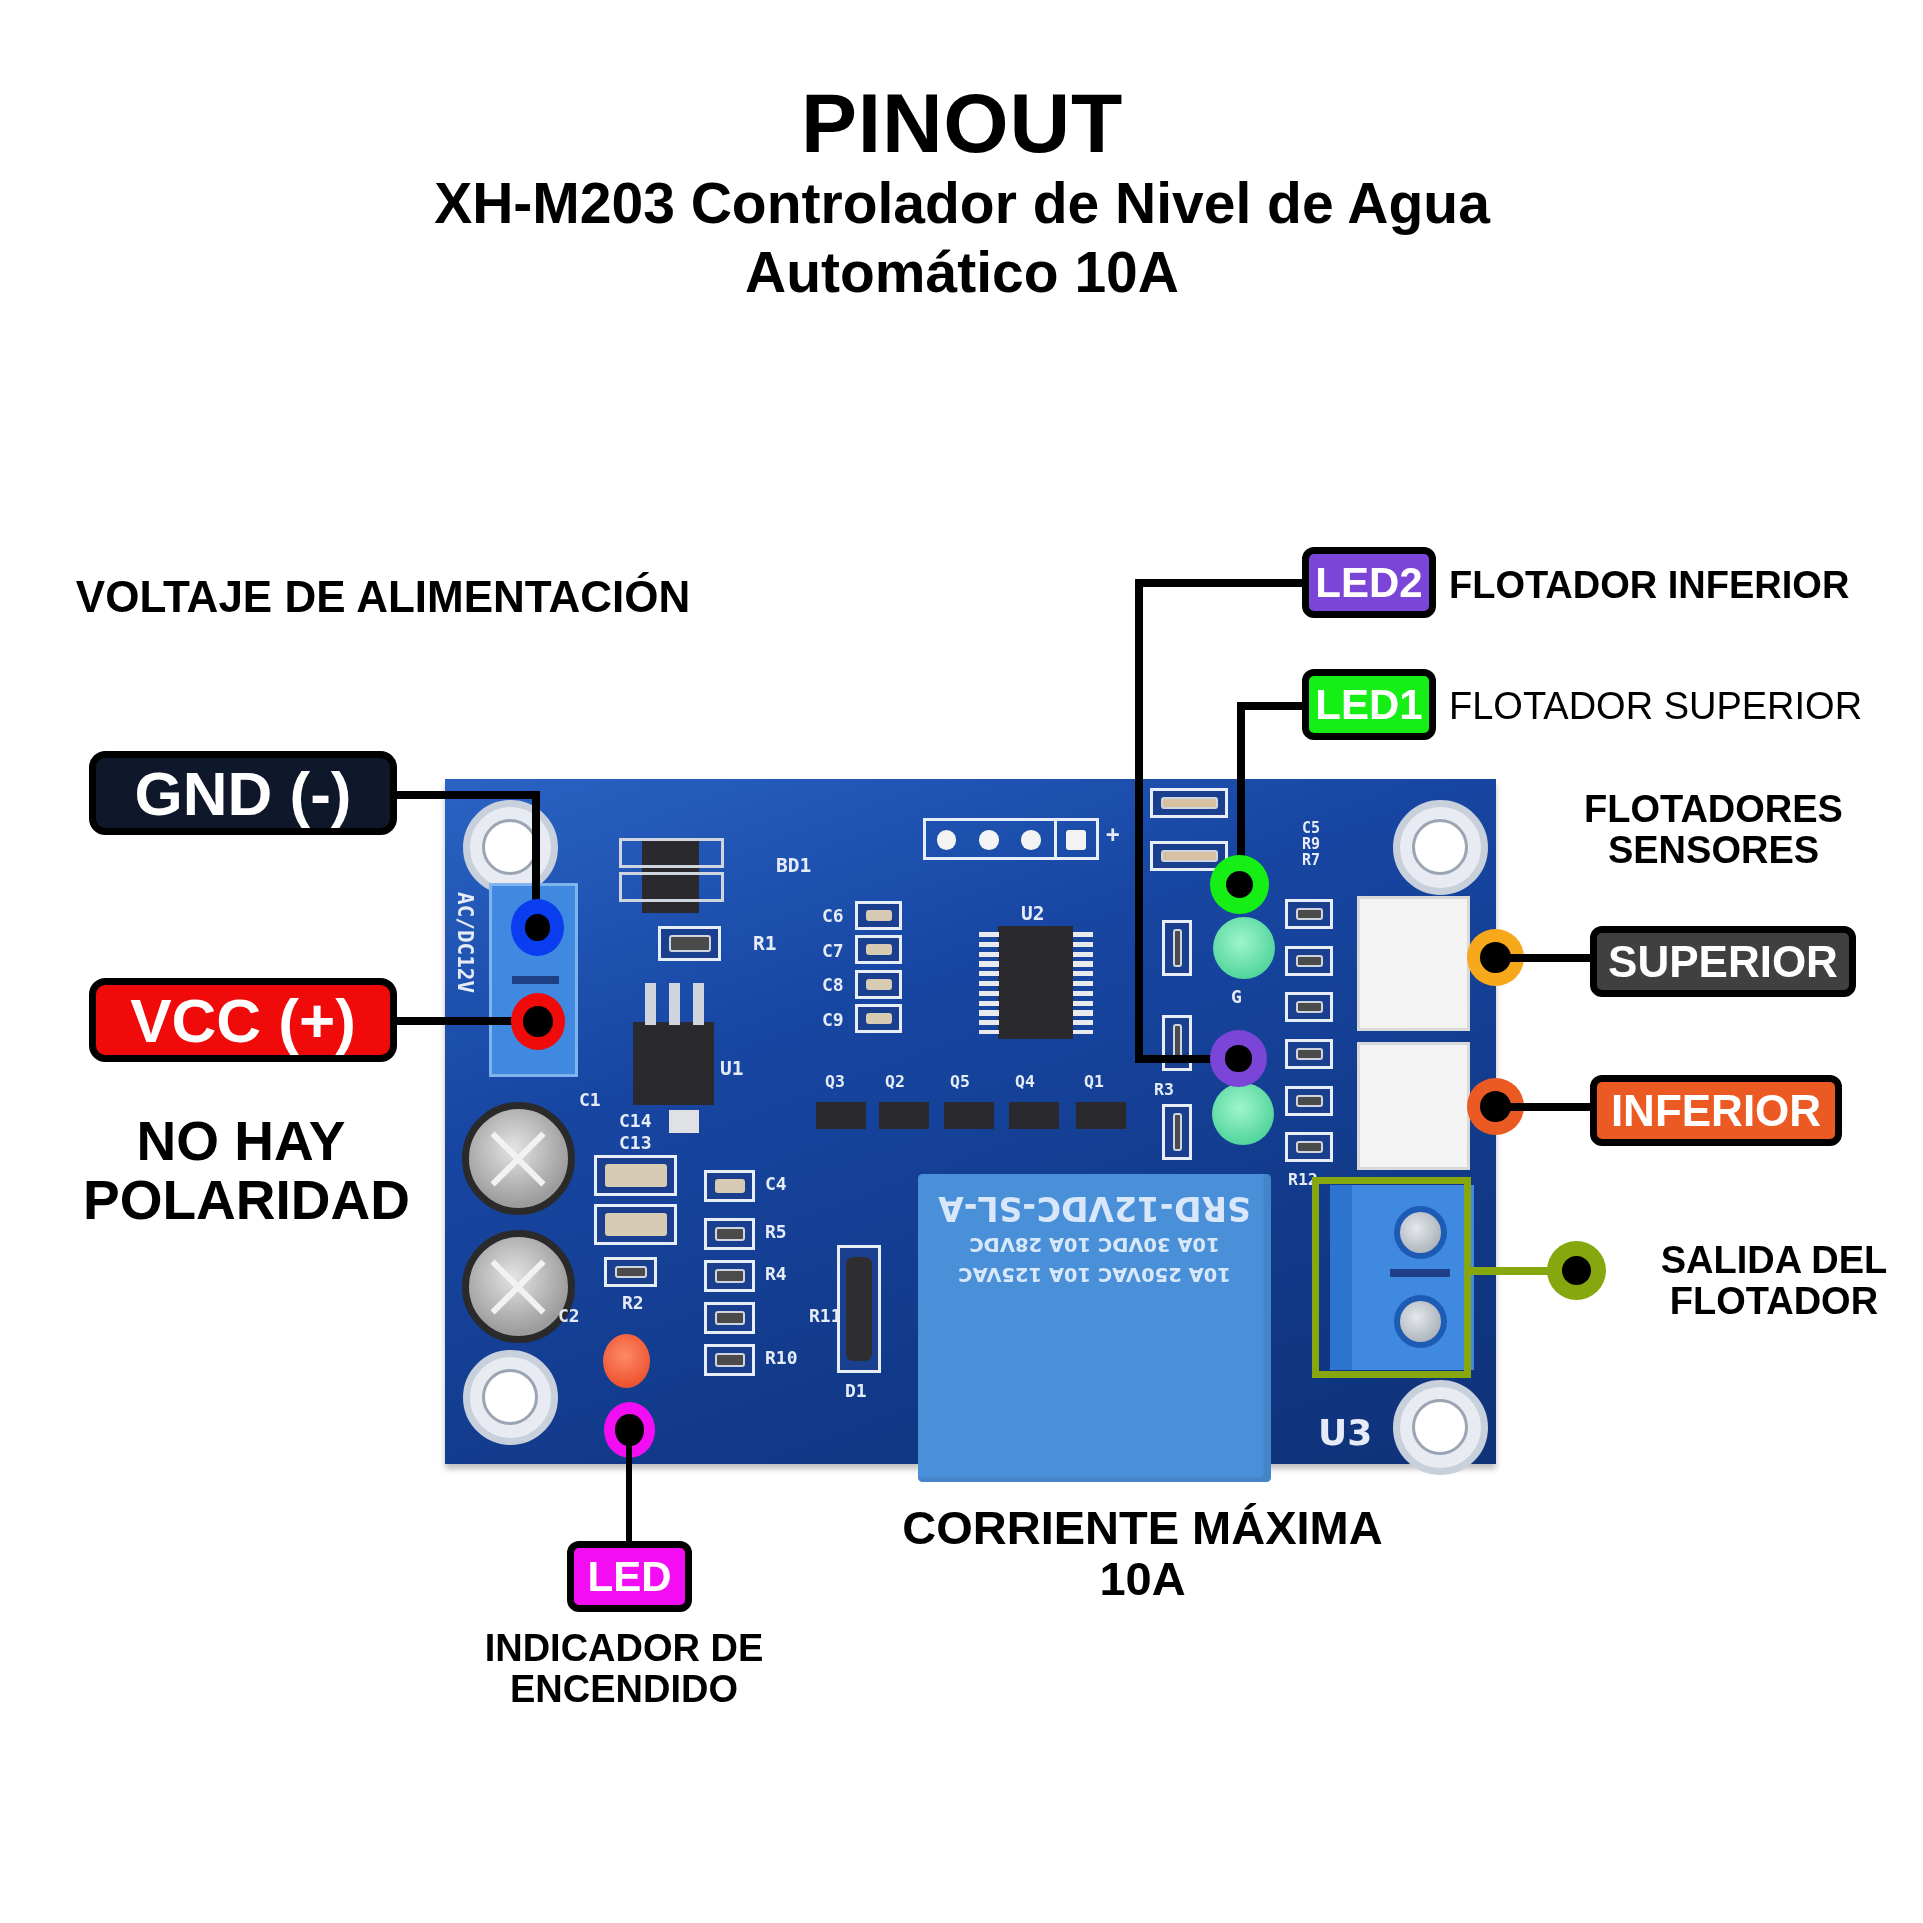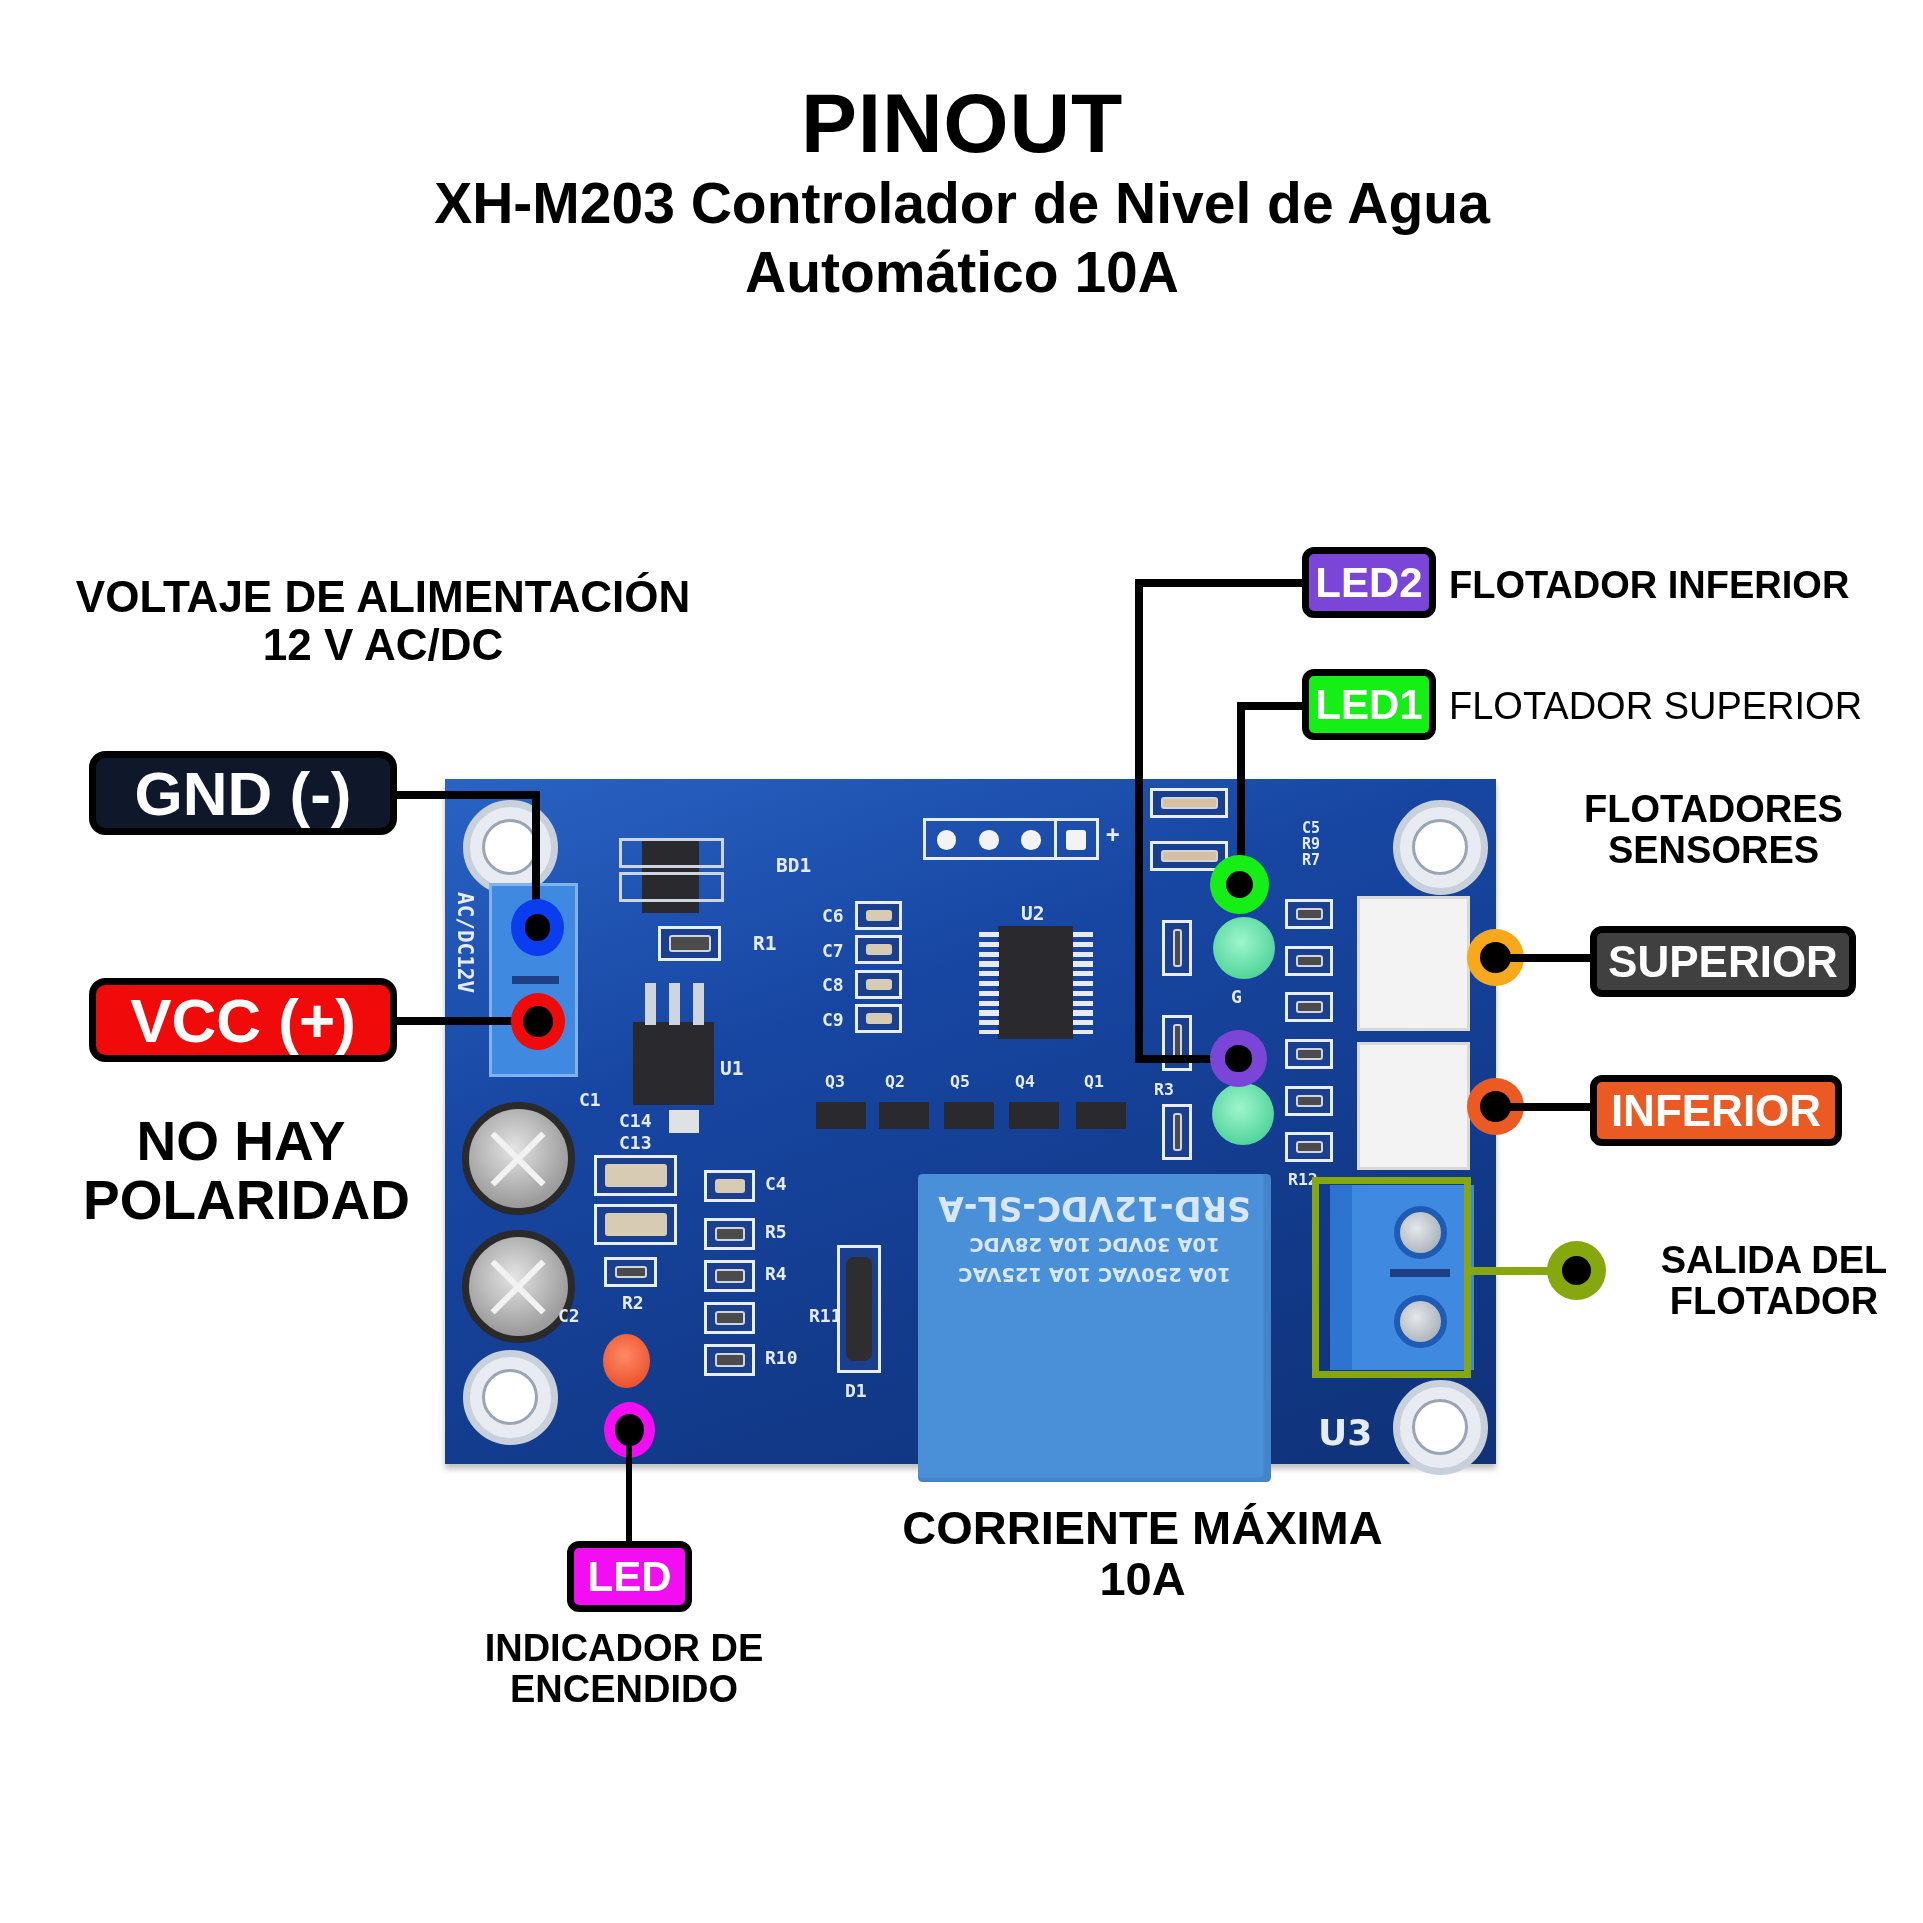--- a/index.html
+++ b/index.html
@@ -213,21 +213,20 @@
 <div class="abs" id="relay">
   <div class="relay-txt" style="top:89px;font-size:19.5px;">10A 250VAC  10A 125VAC</div>
   <div class="relay-txt" style="top:59px;font-size:19.5px;">10A 30VDC  10A 28VDC</div>
   <div class="relay-txt" style="top:15px;font-size:33px;">SRD-12VDC-SL-A</div>
 </div>
 
 <div class="abs" style="left:1312px;top:1177px;width:159px;height:201px;border:7.5px solid #86a80e;box-sizing:border-box;"></div>
 
 <div class="abs caption" style="left:45px;top:573px;width:676px;font-size:44px;">
   <div>VOLTAJE DE ALIMENTACIÓN</div>
-  <div>12 V AC/DC</div>
 </div>
 
 <div class="pill" style="left:89px;top:751px;width:308px;height:84px;background:#0f172a;font-size:62px;">GND (-)</div>
 <div class="line" style="left:395px;top:791px;width:144px;height:7.5px;"></div>
 <div class="line" style="left:532px;top:791px;width:7.5px;height:147px;"></div>
 <div class="dot" style="left:511px;top:899px;width:53px;height:57px;background:#0a3cf0;">
     <div class="core"></div>
   </div>
 
 <div class="pill" style="left:89px;top:978px;width:308px;height:84px;background:#f00a0a;font-size:62px;">VCC (+)</div>

